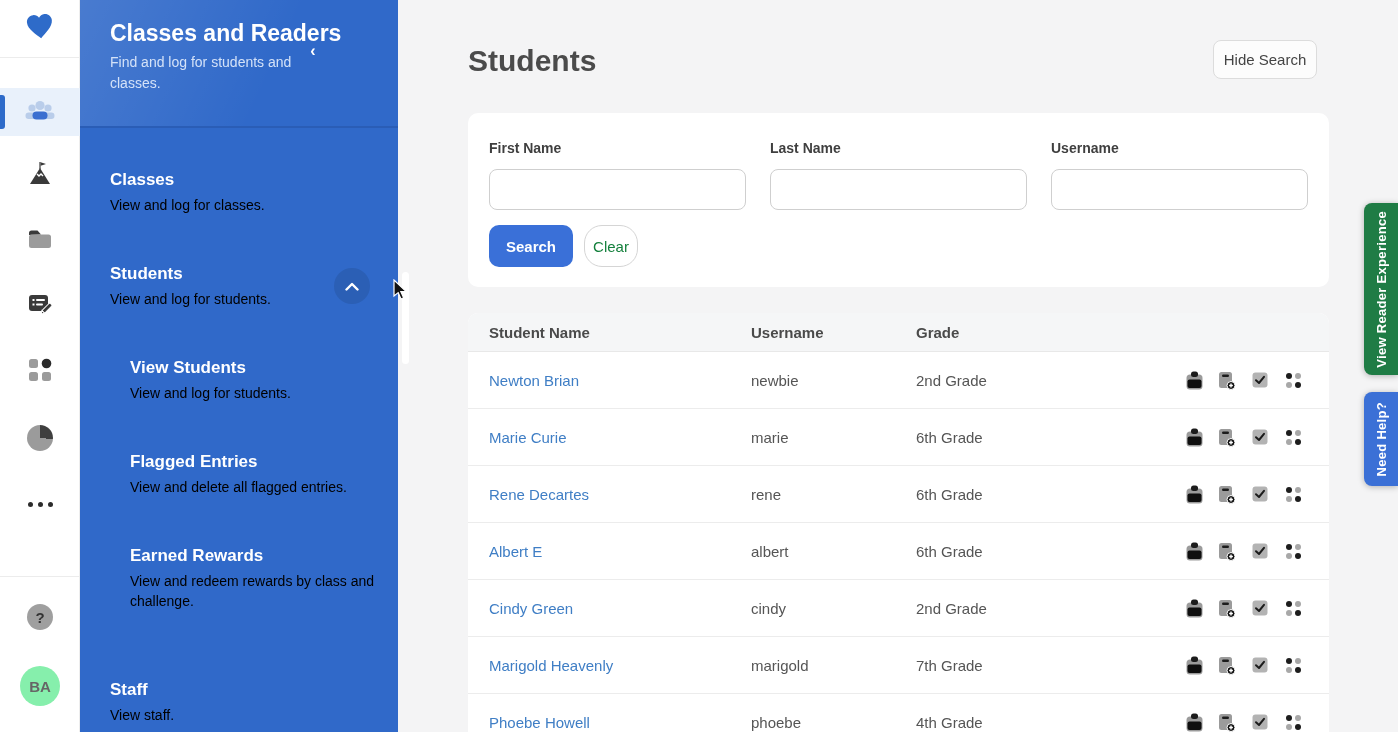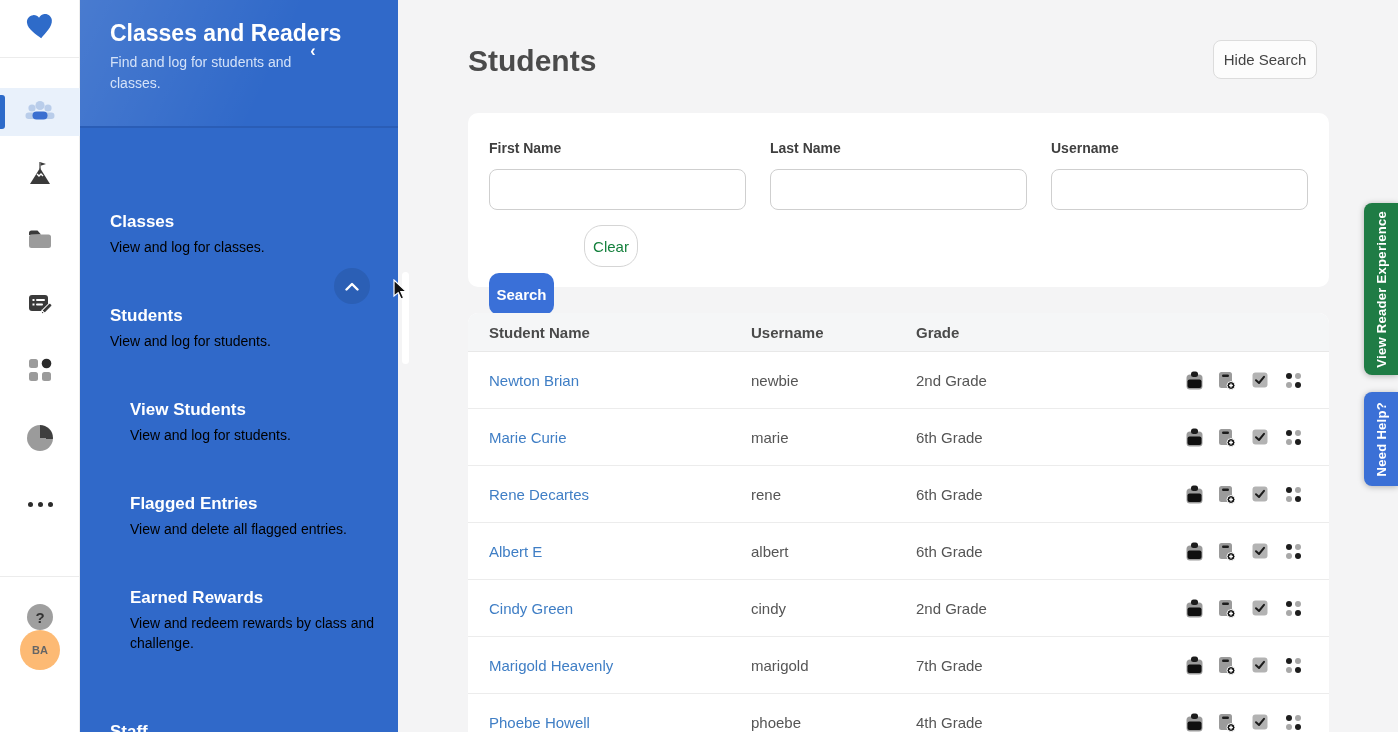--- a/index.html
+++ b/index.html
@@ -12,47 +12,47 @@
   .rail-logo { position:absolute; left:0; top:6px; width:80px; height:46px; display:flex; align-items:center; justify-content:center; cursor:pointer; }
   .rail-divider-top { position:absolute; left:0; top:57px; width:80px; height:1px; background:#ececec; }
   .rail-divider-bottom { position:absolute; left:0; top:576px; width:80px; height:1px; background:#ececec; }
   .rail-item { position:absolute; left:0; width:80px; height:48px; display:flex; align-items:center; justify-content:center; cursor:pointer; }
   .rail-item.active { background:#e9f1fb; }
   .rail-item.active::before { content:""; position:absolute; left:0; top:7px; width:5px; height:34px; background:#2e6bc9; border-radius:0 3px 3px 0; }
   .dots3 { display:flex; gap:5px; }
   .dots3 span { width:5px; height:5px; border-radius:50%; background:#2c2c2c; }
   .pie { width:26px; height:26px; border-radius:50%; background:conic-gradient(#3f3f3f 0deg 95deg, #9b9b9b 95deg 360deg); }
   .help-circle { width:26px; height:26px; border-radius:50%; background:#9f9f9f; color:#333; font-weight:bold; font-size:15px; display:flex; align-items:center; justify-content:center; }
-  .avatar { position:absolute; left:20px; top:630px; width:40px; height:40px; border-radius:50%; background:#fdba74; color:#666; font-weight:bold; font-size:11px; display:flex; align-items:center; justify-content:center; cursor:pointer; }
+  .avatar { position:absolute; left:20px; top:666px; width:40px; height:40px; border-radius:50%; background:#86efac; color:#666; font-weight:bold; font-size:15px; display:flex; align-items:center; justify-content:center; cursor:pointer; }
 
   
   .panel { position:absolute; left:80px; top:0; width:318px; height:732px; background:#3069c9; z-index:4; color:#fff; }
   .panel-header-grad { position:absolute; left:0; top:0; width:318px; height:127px; background:linear-gradient(115deg, rgba(255,255,255,.12), rgba(255,255,255,0) 60%); }
   .panel-title { position:absolute; left:30px; top:20px; font-size:23px; font-weight:bold; }
   .panel-subtitle { position:absolute; left:30px; top:52px; width:235px; font-size:14px; line-height:21px; color:#d4e2f8; }
   .panel-divider { position:absolute; left:0; top:126px; width:318px; height:2px; background:#2a5db6; }
   .panel-bump { position:absolute; left:317px; top:10px; width:16px; height:84px; z-index:3; }
   .collapse-btn { position:absolute; left:302px; top:40px; width:22px; height:22px; color:#fff; font-size:16px; font-weight:bold; display:flex; align-items:center; justify-content:center; cursor:pointer; z-index:6; }
   .nav-section { position:absolute; cursor:pointer; }
-  .nav-title { font-size:17px; font-weight:bold; color:#fff; line-height:20px;margin-top:42px; }
+  .nav-title { font-size:17px; font-weight:bold; color:#fff; line-height:20px; }
   .nav-desc { margin-top:5px; font-size:14px; line-height:20px; color:#000000; max-width:250px; }
   .expand-btn { position:absolute; left:254px; top:268px; width:36px; height:36px; border-radius:50%; background:#2b5fb5; display:flex; align-items:center; justify-content:center; cursor:pointer; }
   .panel-scroll-thumb { position:absolute; left:402px; top:272px; width:7px; height:92px; background:#ffffff; border-radius:4px; z-index:6; cursor:grab; }
 
   
   .main { position:absolute; left:398px; top:0; width:1000px; height:732px; }
   .page-title { position:absolute; left:70px; top:44px; font-size:30px; font-weight:bold; color:#4b4b4b; }
   .hide-search-btn { position:absolute; left:815px; top:40px; width:104px; height:39px; background:#fcfcfc; border:1px solid #dcdcdc; border-radius:8px; font-size:15px; color:#444; display:flex; align-items:center; justify-content:center; cursor:pointer; }
 
   .search-card { position:absolute; left:70px; top:113px; width:861px; height:174px; background:#ffffff; border-radius:10px; }
   .field { position:absolute; top:27px; }
   .field-label { font-size:14px; font-weight:bold; color:#3f3f3f; }
   .field input { margin-top:13px; width:257px; height:41px; border:1px solid #cfcfcf; border-radius:8px; font-size:15px; padding:0 12px; outline:none; background:#fff; }
   .f1 { left:21px; } .f2 { left:302px; } .f3 { left:583px; }
-  .search-btn { position:absolute; left:21px; top:112px; width:65px; height:42px; background:#3a70d8; color:#fff; font-weight:bold; font-size:15px; border:none; border-radius:10px; display:flex; align-items:center; justify-content:center; cursor:pointer;margin-top:48px; }
+  .search-btn { position:absolute; left:21px; top:112px; width:84px; height:42px; background:#3a70d8; color:#fff; font-weight:bold; font-size:15px; border:none; border-radius:10px; display:flex; align-items:center; justify-content:center; cursor:pointer; }
   .clear-btn { position:absolute; left:116px; top:112px; width:54px; height:42px; background:#ffffff; color:#15803d; font-size:15px; border:1px solid #d5d5d5; border-radius:18px; display:flex; align-items:center; justify-content:center; cursor:pointer; }
 
   .table-card { position:absolute; left:70px; top:313px; width:861px; height:445px; background:#ffffff; border-radius:10px 10px 0 0; overflow:hidden; }
   .thead { display:grid; grid-template-columns:262px 165px 1fr auto; align-items:center; height:39px; background:#f5f6f7; border-bottom:1px solid #e8e8e8; padding-left:21px; padding-right:27px; }
   .th { font-size:15px; font-weight:bold; color:#4a4a4a; }
   .trow { display:grid; grid-template-columns:262px 165px 1fr auto; align-items:center; height:57px; border-bottom:1px solid #ececec; padding-left:21px; padding-right:27px; background:#fff; }
   .td { font-size:15px; color:#555; }
   .td-link { font-size:15px; color:#3f7ec5; cursor:pointer; }
   .row-actions { display:flex; align-items:center; gap:15px; }
   .act { width:18px; height:19px; display:flex; align-items:center; justify-content:center; cursor:pointer; }

